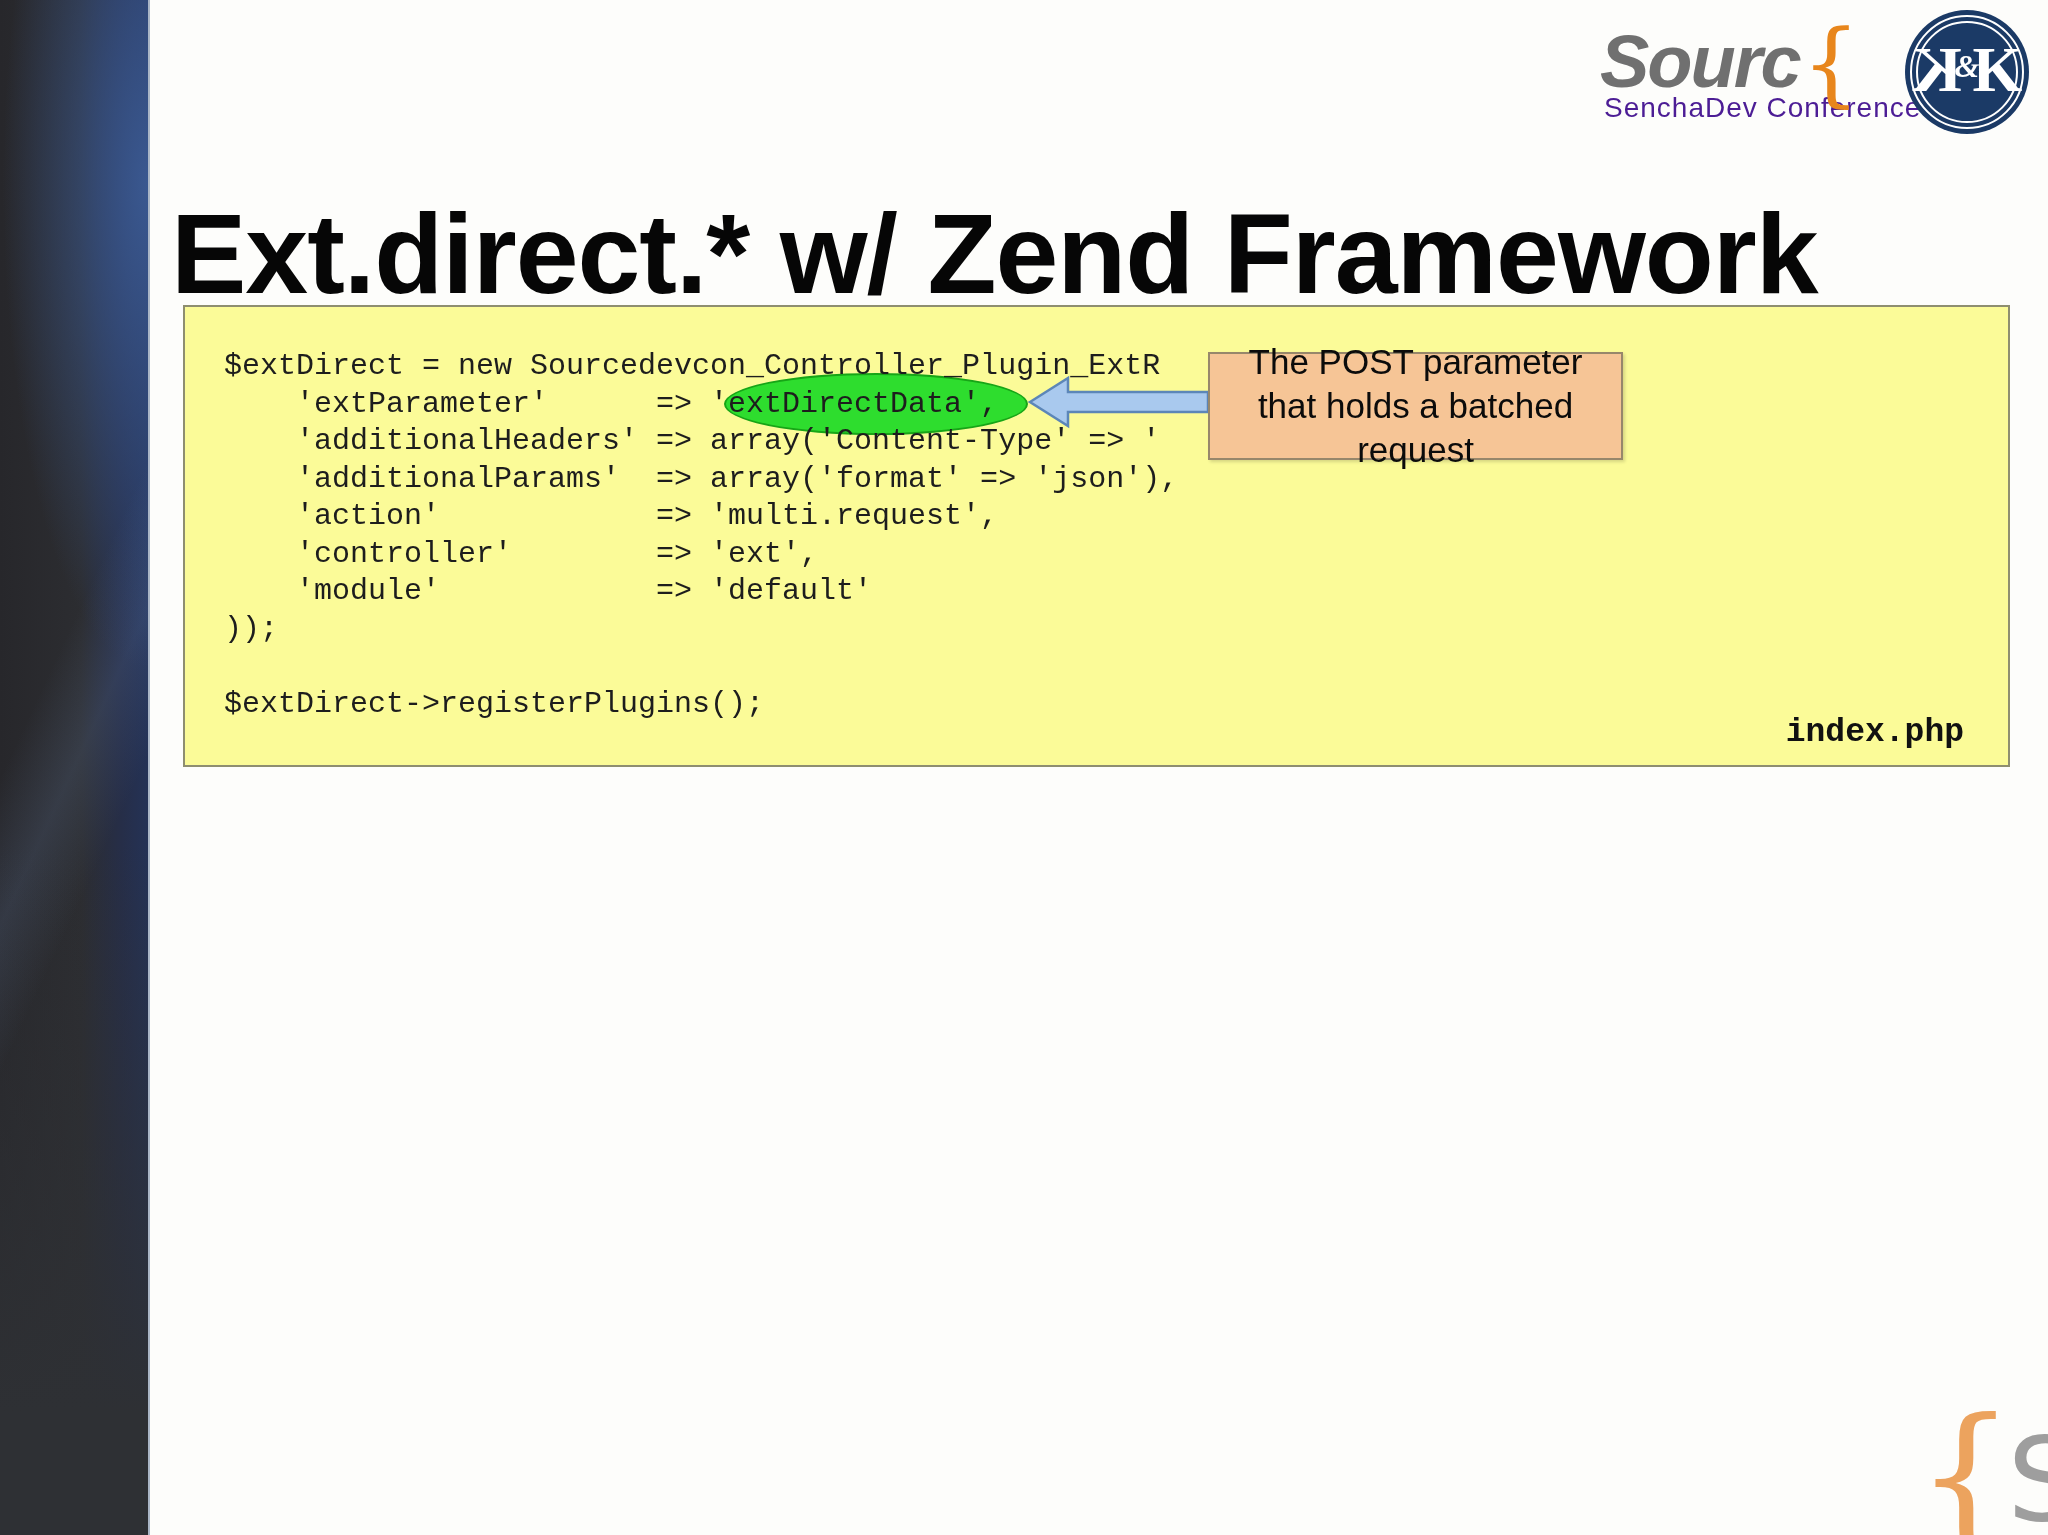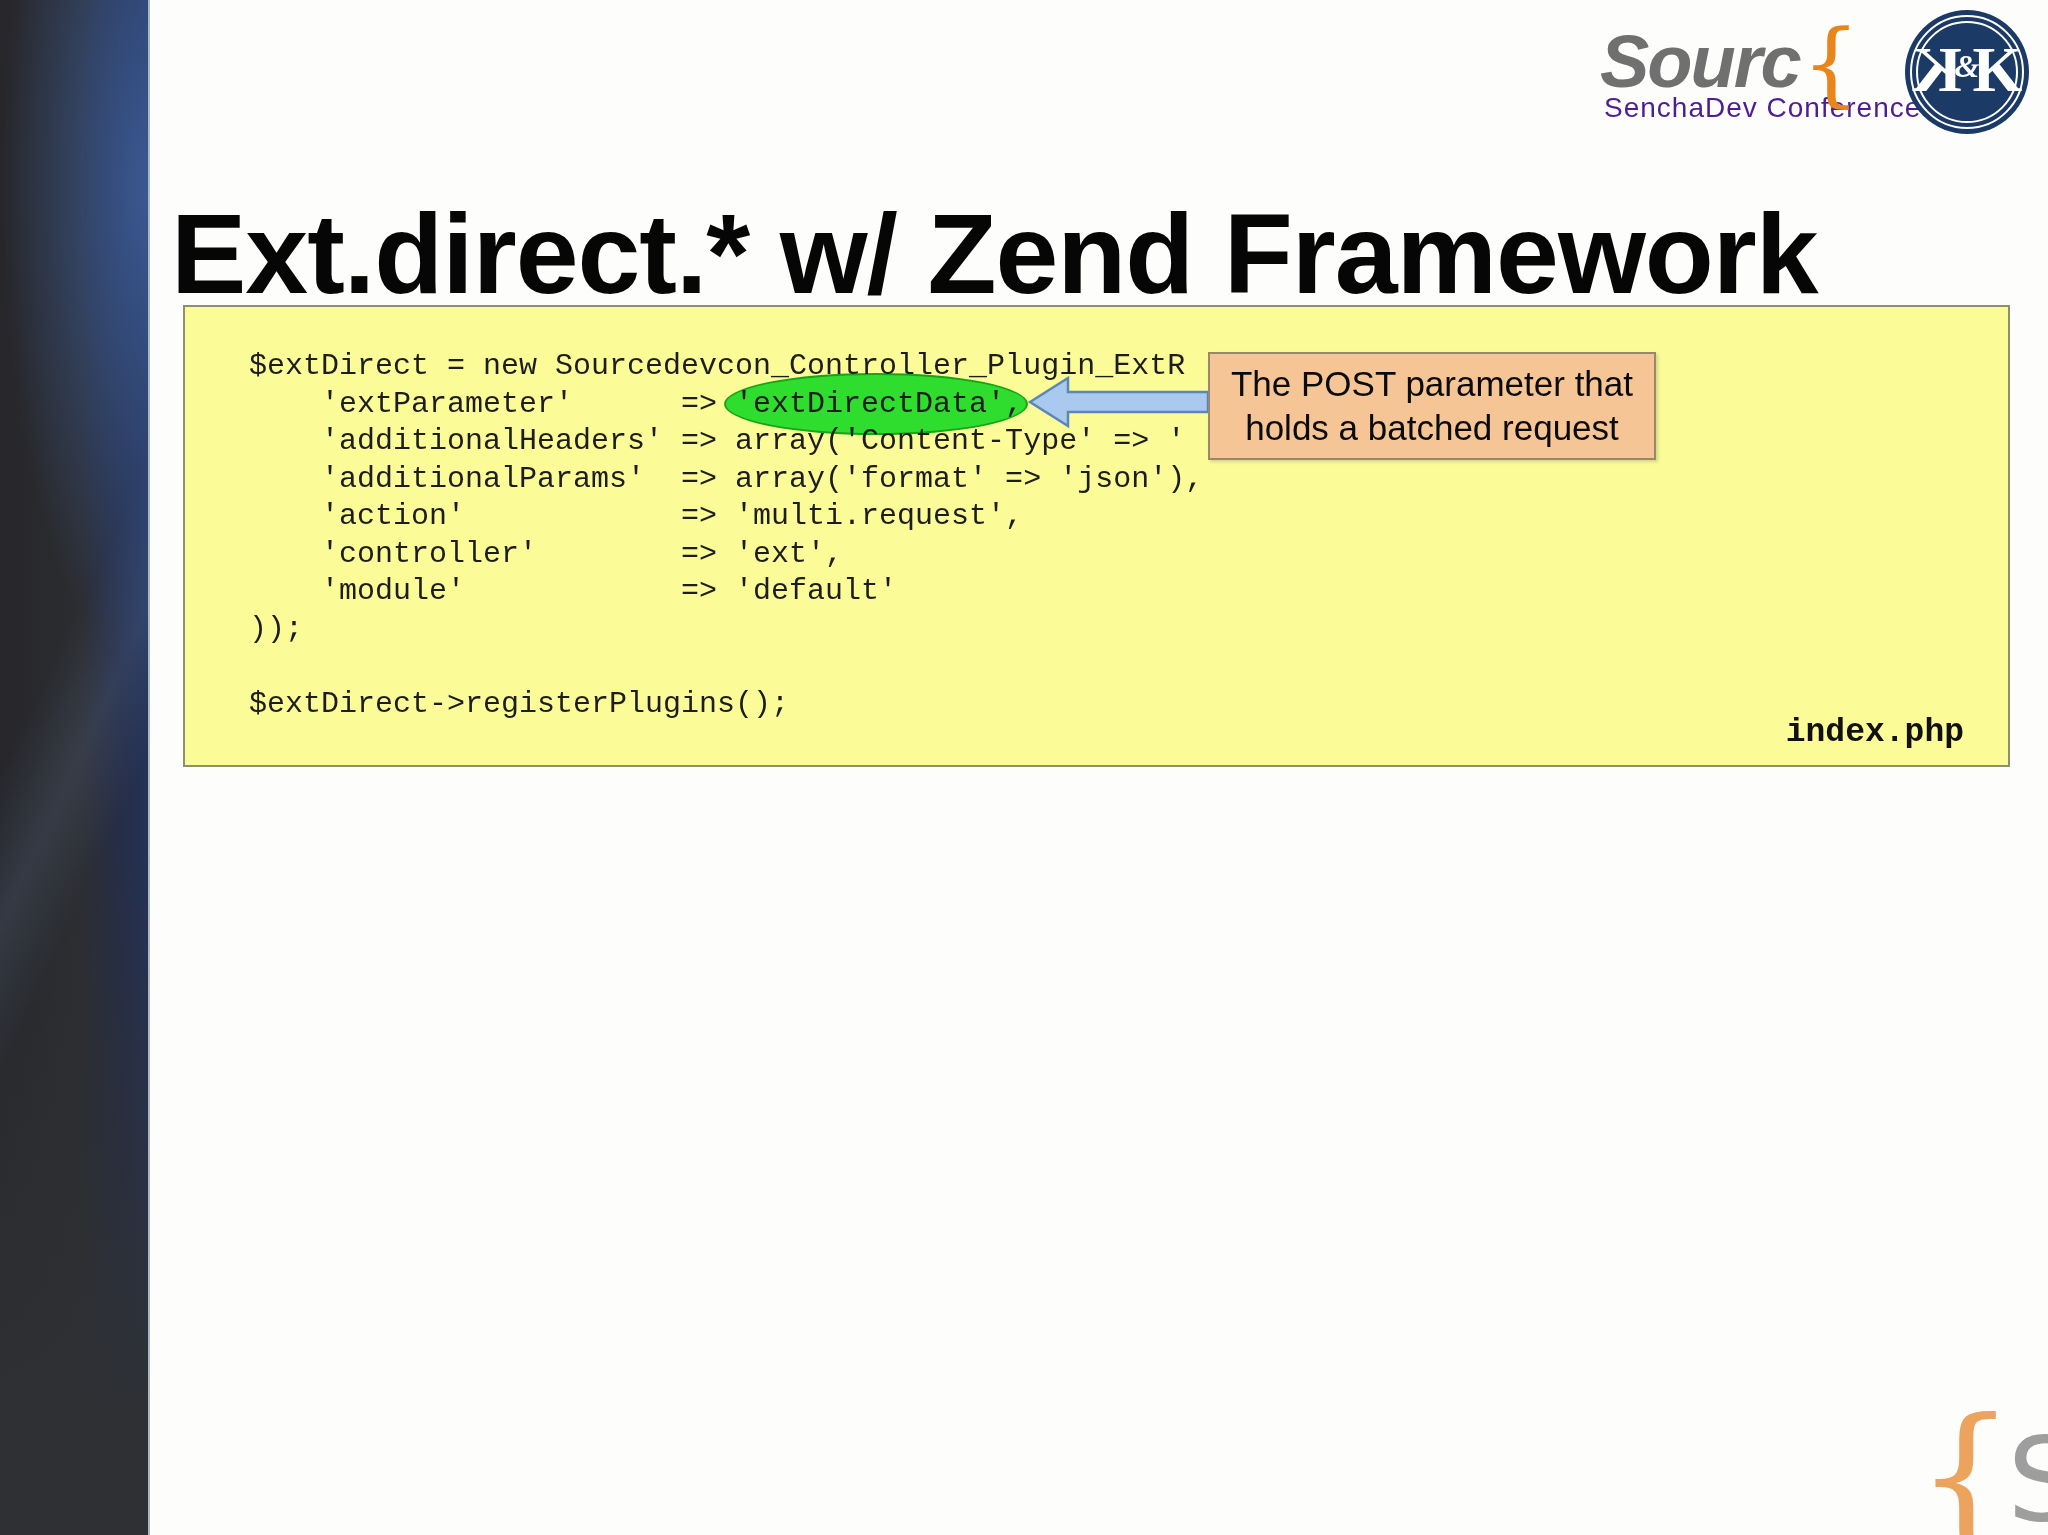--- a/index.html
+++ b/index.html
@@ -60,40 +60,40 @@
     font-size:32px;font-style:italic;margin:0 -7px;position:relative;top:-4px;
   }
 
   
   .code-panel{
     position:absolute;left:183px;top:305px;width:1827px;height:462px;
     background:#fbfb98;border:2px solid #8e8e70;box-sizing:border-box;
   }
   .code-text{
     position:relative;z-index:2;margin:0;
-    padding:41px 0 0 64px;
+    padding:41px 0 0 39px;
     font-family:"Liberation Mono","DejaVu Sans Mono",monospace;
     font-size:30px;line-height:37.5px;color:#1d1d1d;
     white-space:pre;
   }
   .highlight-ellipse{
     position:absolute;z-index:1;left:539px;top:66px;width:304px;height:62px;
     background:#2edd2e;border:2px solid #17a517;border-radius:50%;
     box-sizing:border-box;
   }
   .code-filename{
     position:absolute;right:44px;bottom:14px;z-index:3;
     font-family:"Liberation Mono","DejaVu Sans Mono",monospace;
     font-weight:bold;font-size:33px;color:#111;margin-left:32px;
   }
 
   
   .callout-arrow{position:absolute;left:1028px;top:375px;z-index:4;}
   .callout-box{
-    position:absolute;left:1208px;top:352px;width:448px;height:108px;
+    position:absolute;left:1208px;top:352px;width:415px;height:108px;
     background:#f6c596;border:2px solid #97876b;box-sizing:border-box;z-index:5;
     display:flex;align-items:center;justify-content:center;
     box-shadow:2px 2px 3px rgba(0,0,0,.15);
   }
   .callout-text{
     font-size:35px;line-height:44px;color:#0b0b0b;text-align:center;
     padding:0 12px;
   }
 
   

